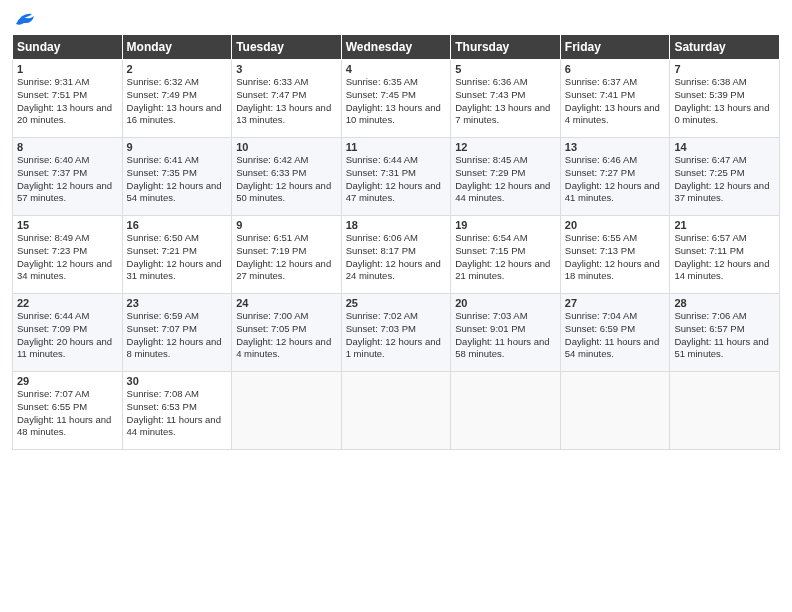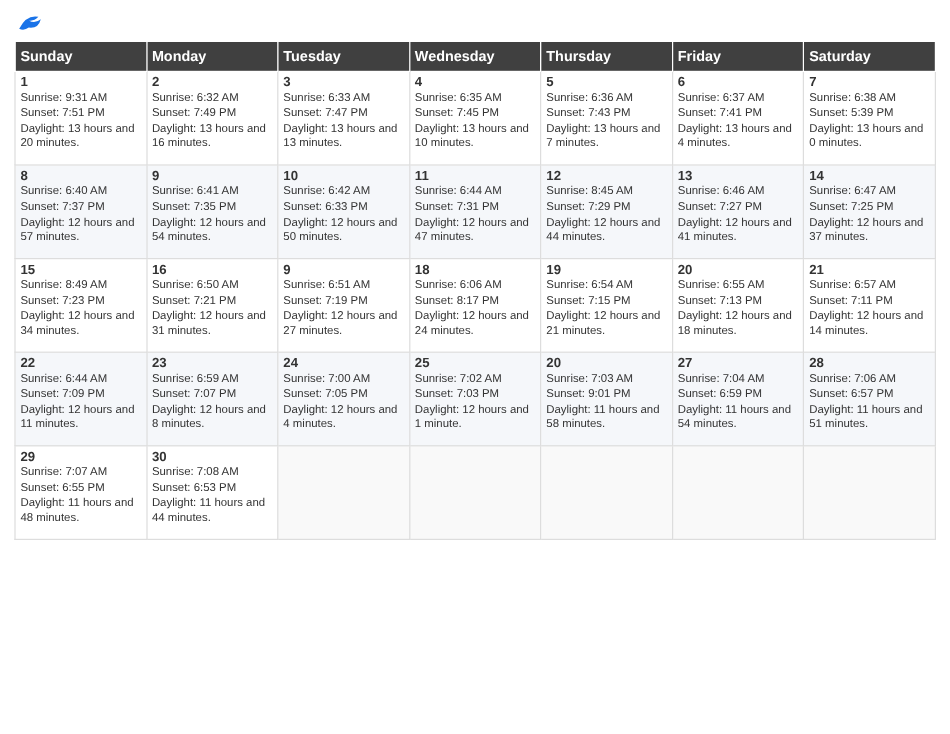--- a/index.html
+++ b/index.html
@@ -260,21 +260,21 @@
         <span class="cell-text">Sunrise: 6:57 AM</span><br>
         <span class="cell-text">Sunset: 7:11 PM</span><br>
         <span class="cell-text">Daylight: 12 hours and 14 minutes.</span>
       </td>
         </tr>
         <tr>
           <td>
         <span class="day-num">22</span>
         <span class="cell-text">Sunrise: 6:44 AM</span><br>
         <span class="cell-text">Sunset: 7:09 PM</span><br>
-        <span class="cell-text">Daylight: 12 hours and 11 minutes.</span>
+        <span class="cell-text">Daylight: 20 hours and 11 minutes.</span>
       </td>
           <td>
         <span class="day-num">23</span>
         <span class="cell-text">Sunrise: 6:59 AM</span><br>
         <span class="cell-text">Sunset: 7:07 PM</span><br>
         <span class="cell-text">Daylight: 12 hours and 8 minutes.</span>
       </td>
           <td>
         <span class="day-num">24</span>
         <span class="cell-text">Sunrise: 7:00 AM</span><br>

